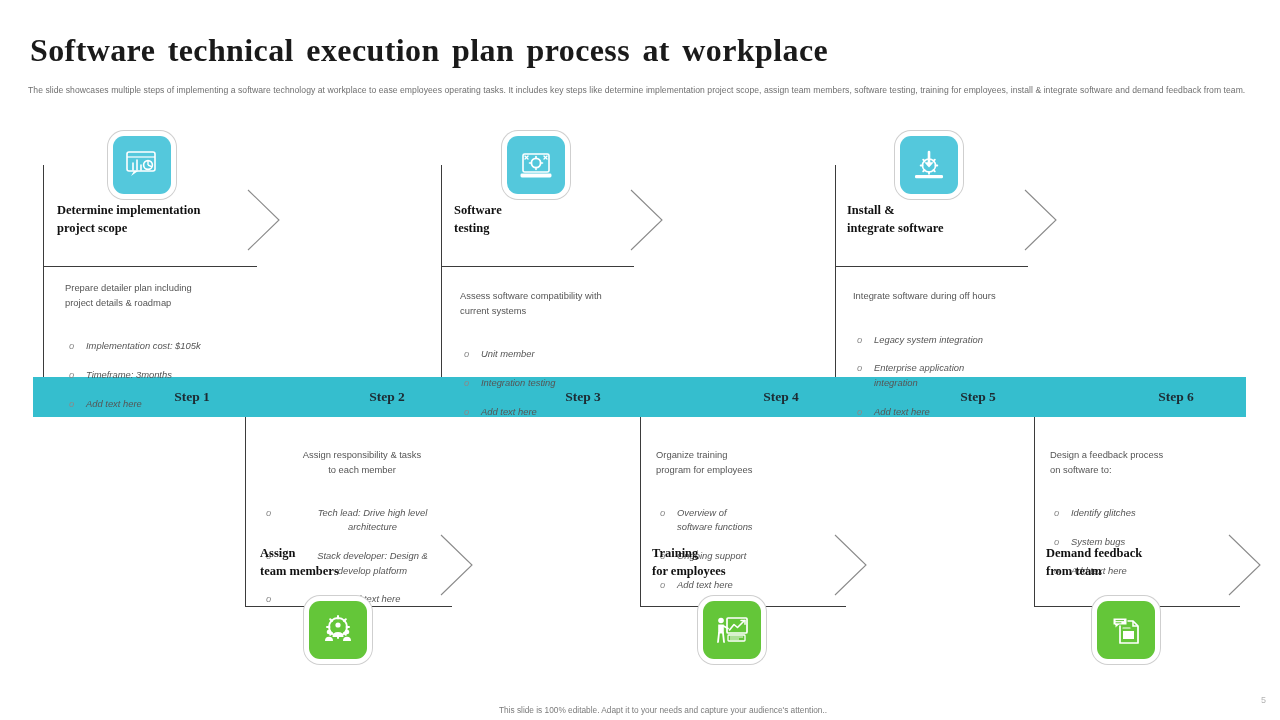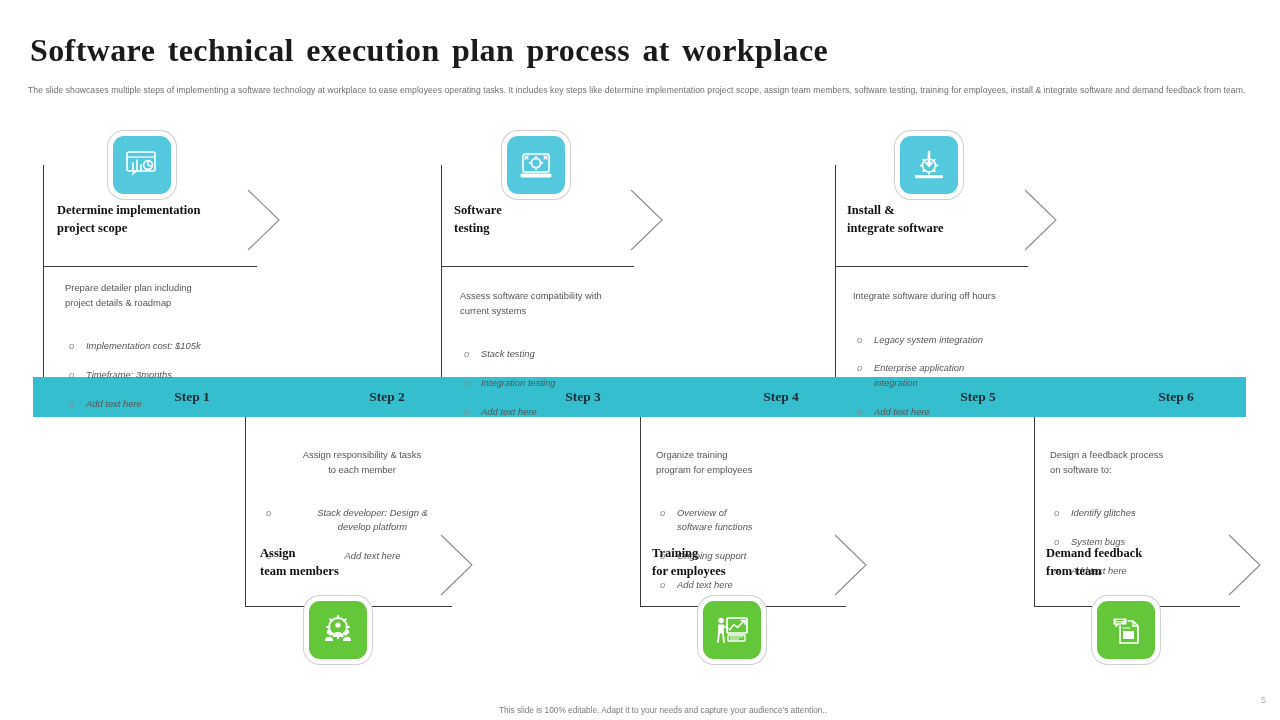--- a/index.html
+++ b/index.html
@@ -143,20 +143,22 @@
   <div class="hline" style="left:245px; top:606px; width:207px;"></div>
   <div class="chevron" style="left:440px; top:534px;">
     <svg width="34" height="62" viewBox="0 0 34 62">
         <path d="M1,1 L32,31 L1,61" fill="none" stroke="#8a8a8a" stroke-width="1.1"></path>
       </svg>
   </div>
   <div class="stage-body" style="left:262px; top:434px; width:200px;text-align:center;">
     <div class="body-lead">Assign responsibility &amp; tasks
 to each member</div>
     <ul>
+      <li>Tech lead: Drive high level
+architecture</li>
       <li>Stack developer: Design &amp;
 develop platform</li>
       <li>Add text here</li>
     </ul>
   </div>
   <div class="stage-title" style="left:260px; top:544px; width:200px;">Assign
 team members</div>
   <div class="icon-tile green" style="left:309px; top:601px;">
     <svg width="32" height="30" viewBox="0 0 32 30">
       <circle cx="16" cy="12" r="9" fill="none" stroke="#ffffff" stroke-width="2"></circle>
@@ -187,21 +189,21 @@
     <svg width="34" height="62" viewBox="0 0 34 62">
         <path d="M1,1 L32,31 L1,61" fill="none" stroke="#8a8a8a" stroke-width="1.1"></path>
       </svg>
   </div>
   <div class="stage-title" style="left:454px; top:201px; width:200px;">Software
 testing</div>
   <div class="stage-body" style="left:460px; top:275px; width:215px;">
     <div class="body-lead">Assess software compatibility with
 current systems</div>
     <ul>
-      <li>Stack testing</li>
+      <li>Unit member</li>
       <li>Integration testing</li>
       <li>Add text here</li>
     </ul>
   </div>
   <div class="icon-tile cyan" style="left:507px; top:136px;">
     <svg width="34" height="30" viewBox="0 0 34 30">
       <rect x="4" y="4" width="26" height="18" rx="1.6" fill="none" stroke="#ffffff" stroke-width="1.6"></rect>
       <circle cx="17" cy="13" r="4.6" fill="none" stroke="#ffffff" stroke-width="1.8"></circle>
       <g stroke="#ffffff" stroke-width="1.6" stroke-linecap="round">
         <path d="M17 6.5 V8.4"></path>

